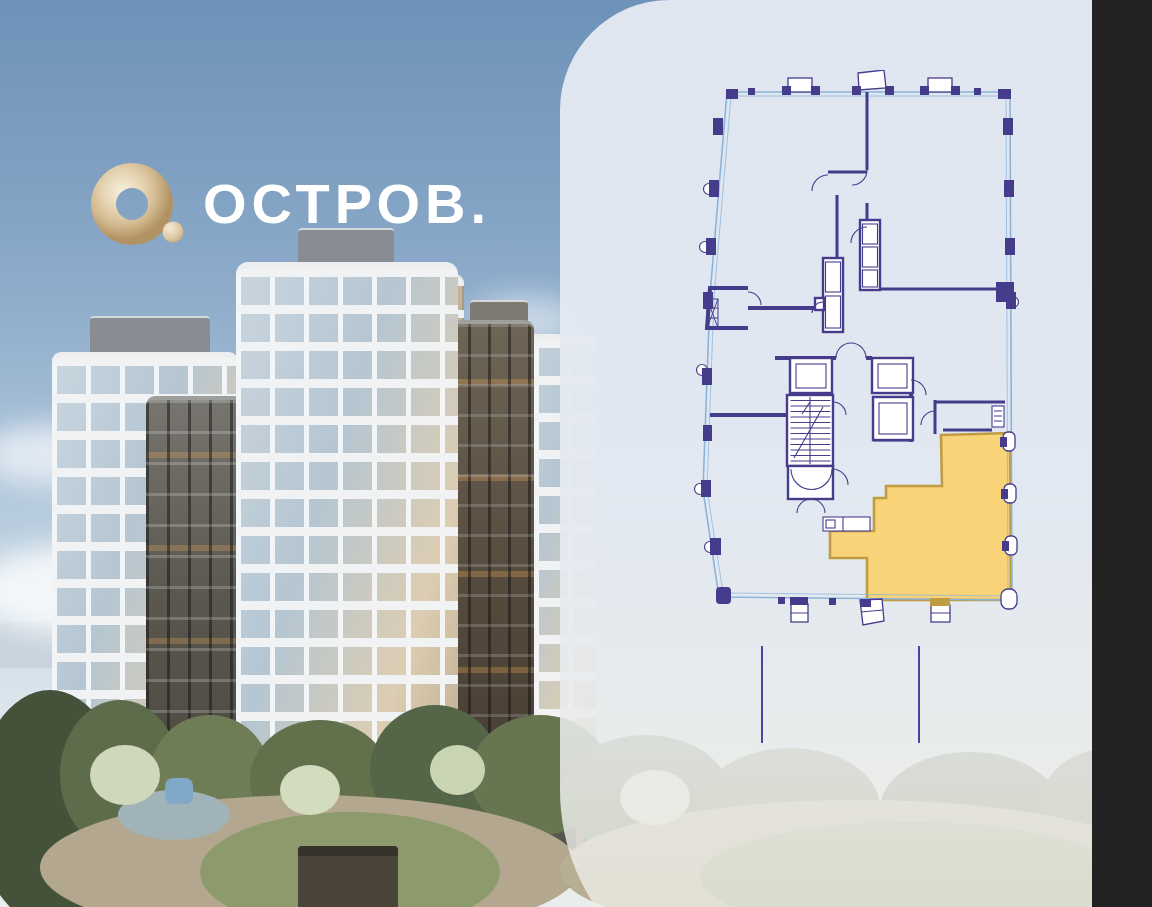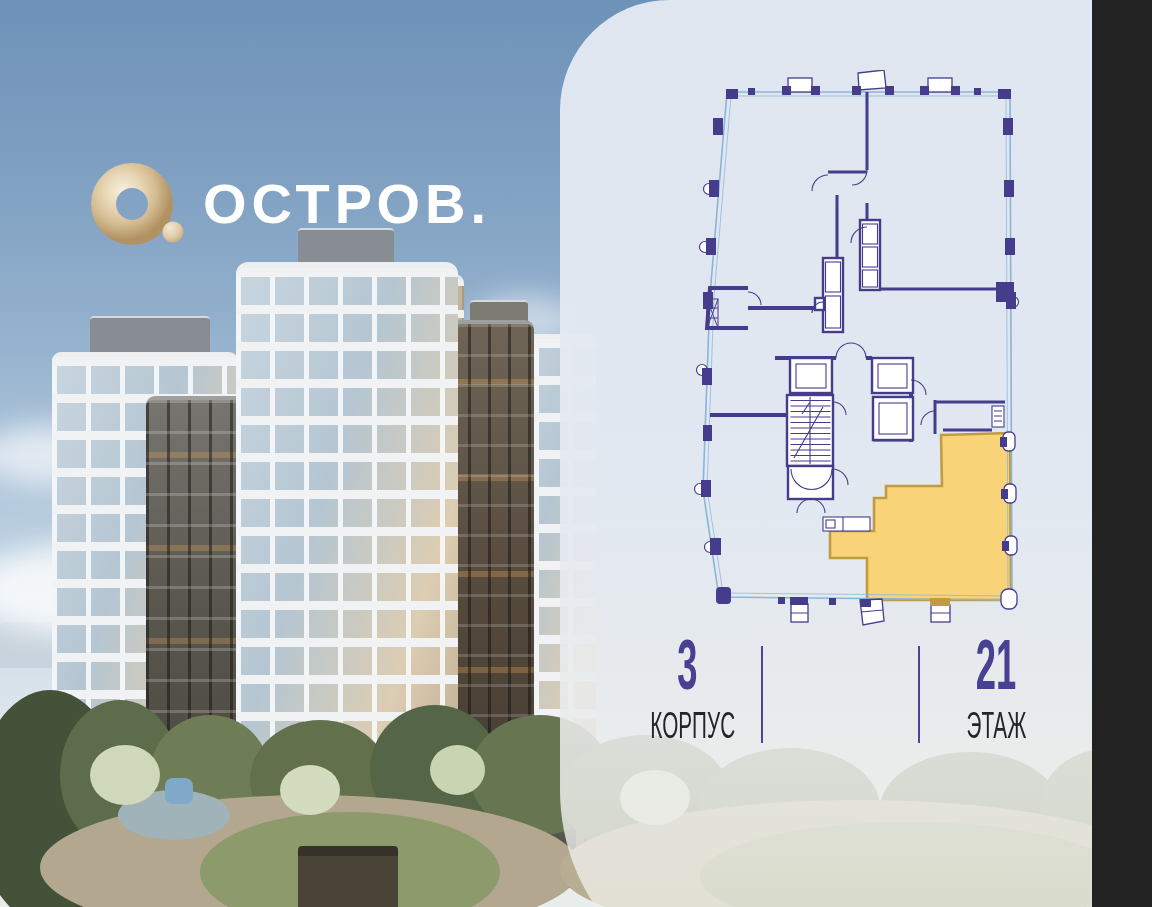--- a/index.html
+++ b/index.html
@@ -252,26 +252,16 @@
         <rect x="100" y="527" width="18" height="8"></rect>
       <rect x="139" y="528" width="7" height="7"></rect>
         <rect x="170" y="529" width="11" height="8"></rect>
       <rect x="240" y="528" width="20" height="8" fill="#bf9c42"></rect>
       <rect x="310" y="367" width="7" height="10"></rect>
         <rect x="311" y="419" width="7" height="10"></rect>
       <rect x="312" y="471" width="7" height="10"></rect>
     </g>
   </svg>
 
-  <div class="abs stat" style="left:617px;top:630px;">
-    <div class="stat-value">3</div>
-    <div style="height:7px;"></div>
-    <div class="stat-label">КОРПУС</div>
-  </div>
   <div class="abs stat-divider" style="left:761px;top:646px;"></div>
   <div class="abs stat-divider" style="left:918px;top:646px;"></div>
-  <div class="abs stat" style="left:926px;top:630px;">
-    <div class="stat-value">21</div>
-    <div style="height:7px;"></div>
-    <div class="stat-label">ЭТАЖ</div>
-  </div>
 
 </div>
 
 </body></html>

